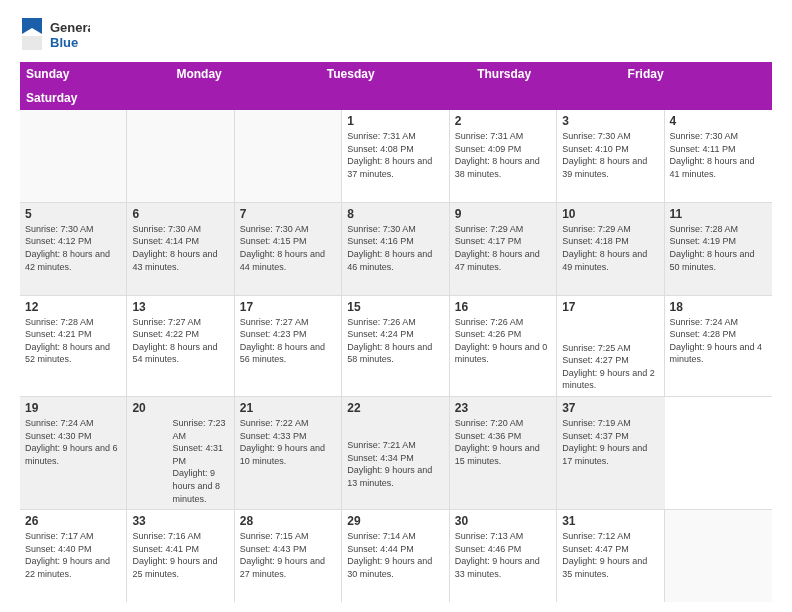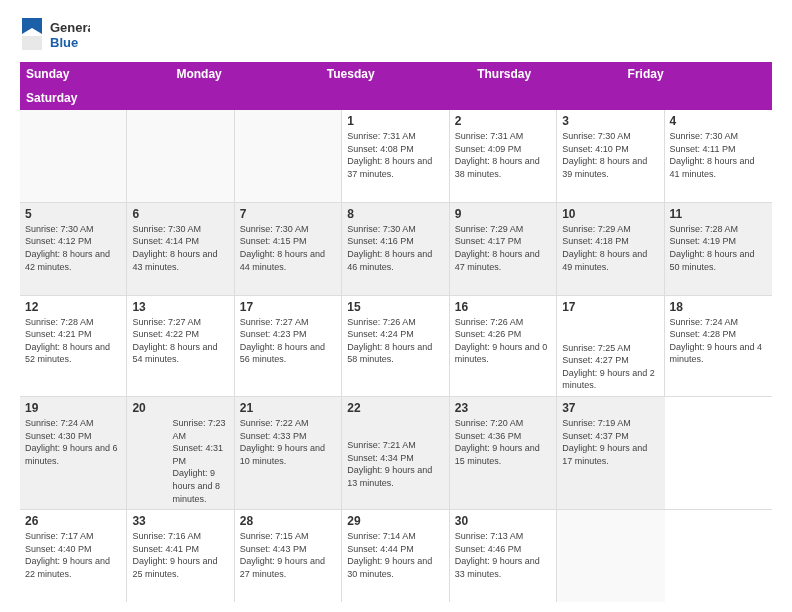--- a/index.html
+++ b/index.html
@@ -314,17 +314,23 @@
             <div class="day-info" style="white-space: pre-line;">Sunrise: 7:14 AM
 Sunset: 4:44 PM
 Daylight: 9 hours and 30 minutes.</div>
           </div>
           <div class="cal-cell">
             <span class="day-num">30</span>
             <div class="day-info" style="white-space: pre-line;">Sunrise: 7:13 AM
 Sunset: 4:46 PM
 Daylight: 9 hours and 33 minutes.</div>
           </div>
+          <div class="cal-cell">
+            <span class="day-num">31</span>
+            <div class="day-info" style="white-space: pre-line;">Sunrise: 7:12 AM
+Sunset: 4:47 PM
+Daylight: 9 hours and 35 minutes.</div>
+          </div>
           <div class="cal-cell empty"></div>
         </div>
       </div>
   </div>
 </div>
 
 </body></html>

